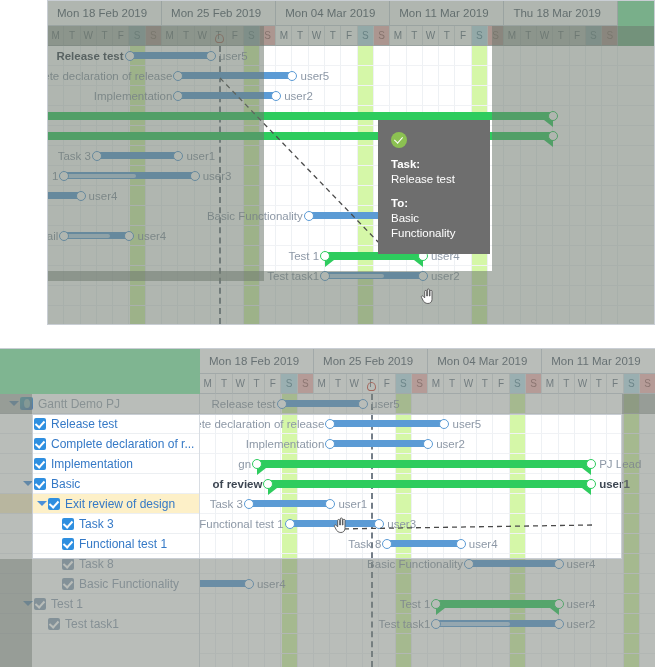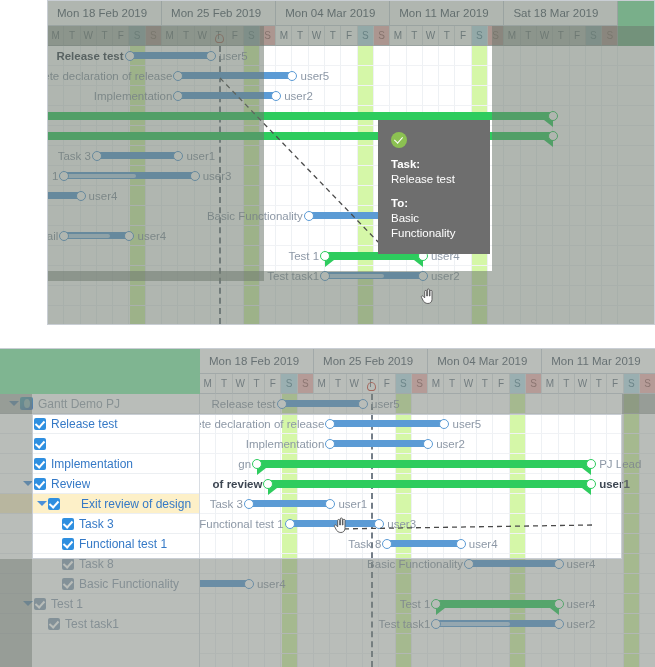--- a/index.html
+++ b/index.html
@@ -137,21 +137,21 @@
 
 <div class="page">
 
   <div class="panel" id="panelTop">
 
     <div class="weeks" id="topWeeks">
         <div class="week" style="width: 114.1px;">Mon 18 Feb 2019</div>
         <div class="week" style="width: 114.1px;">Mon 25 Feb 2019</div>
         <div class="week" style="width: 114.1px;">Mon 04 Mar 2019</div>
         <div class="week" style="width: 114.1px;">Mon 11 Mar 2019</div>
-        <div class="week" style="width: 114.1px;">Sat 18 Mar 2019</div>
+        <div class="week" style="width: 114.1px;">Thu 18 Mar 2019</div>
       </div>
     <div class="days" id="topDays">
         <div class="day" style="width: 16.3px;">M</div>
         <div class="day" style="width: 16.3px;">T</div>
         <div class="day" style="width: 16.3px;">W</div>
         <div class="day" style="width: 16.3px;">T</div>
         <div class="day" style="width: 16.3px;">F</div>
         <div class="day sat" style="width: 16.3px;">S</div>
         <div class="day sun" style="width: 16.3px;">S</div>
         <div class="day" style="width: 16.3px;">M</div>
@@ -335,35 +335,36 @@
           <span class="tlabel" style="color: rgb(154, 165, 177);">Gantt Demo PJ</span>
         </div>
         <div class="trow" style="padding-left: 22px;">
           <span class="twist"></span>
           <span class="chk"></span>
           <span class="tlabel" style="color: rgb(53, 121, 198);">Release test</span>
         </div>
         <div class="trow" style="padding-left: 22px;">
           <span class="twist"></span>
           <span class="chk"></span>
+          <span class="tlabel" style="color: rgb(53, 121, 198);">Complete declaration of r...</span>
         </div>
         <div class="trow" style="padding-left: 22px;">
           <span class="twist"></span>
           <span class="chk"></span>
           <span class="tlabel" style="color: rgb(53, 121, 198);">Implementation</span>
         </div>
         <div class="trow" style="padding-left: 22px;">
           <span class="twist open"></span>
           <span class="chk"></span>
-          <span class="tlabel" style="color: rgb(53, 121, 198);">Review</span>
+          <span class="tlabel" style="color: rgb(53, 121, 198);">Basic</span>
         </div>
         <div class="trow sel" style="padding-left: 36px;">
           <span class="twist open"></span>
           <span class="chk"></span>
-          <span class="tlabel" style="color: rgb(53, 121, 198); margin-left: 16px;">Exit review of design</span>
+          <span class="tlabel" style="color: rgb(53, 121, 198);">Exit review of design</span>
         </div>
         <div class="trow" style="padding-left: 50px;">
           <span class="twist"></span>
           <span class="chk"></span>
           <span class="tlabel" style="color: rgb(53, 121, 198);">Task 3</span>
         </div>
         <div class="trow" style="padding-left: 50px;">
           <span class="twist"></span>
           <span class="chk"></span>
           <span class="tlabel" style="color: rgb(53, 121, 198);">Functional test 1</span>

